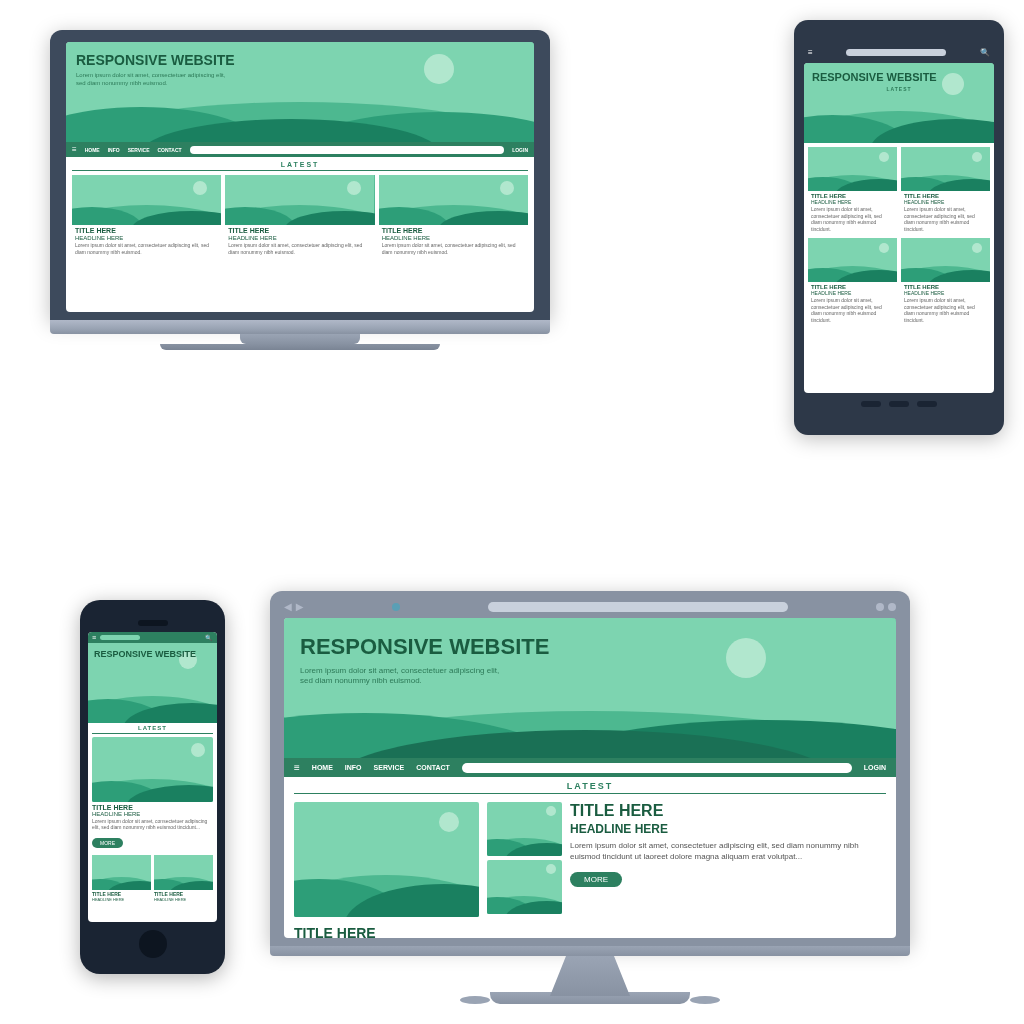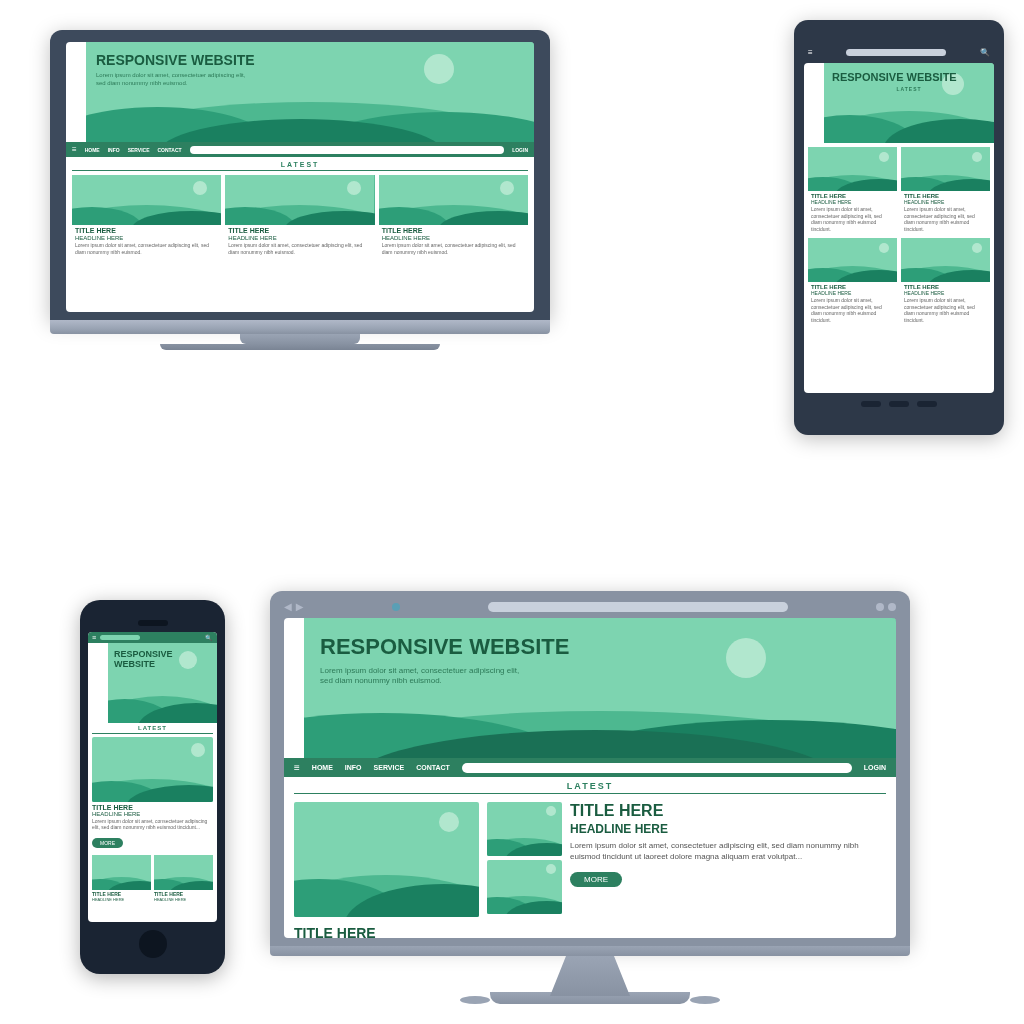--- a/index.html
+++ b/index.html
@@ -185,21 +185,20 @@
       height: 40px;
       margin: 0 auto;
       clip-path: polygon(20% 0%, 80% 0%, 100% 100%, 0% 100%);
     }
 
     
     .site-hero {
       background: linear-gradient(160deg, #7dd4b0 0%, #4db890 40%, #2d9e78 70%, #1a8060 100%);
       position: relative;
       overflow: hidden;
-      margin-left: 20px;
     }
 
     .hero-sun {
       position: absolute;
       background: rgba(200,240,220,0.7);
       border-radius: 50%;
     }
 
     .site-title {
       font-weight: bold;

